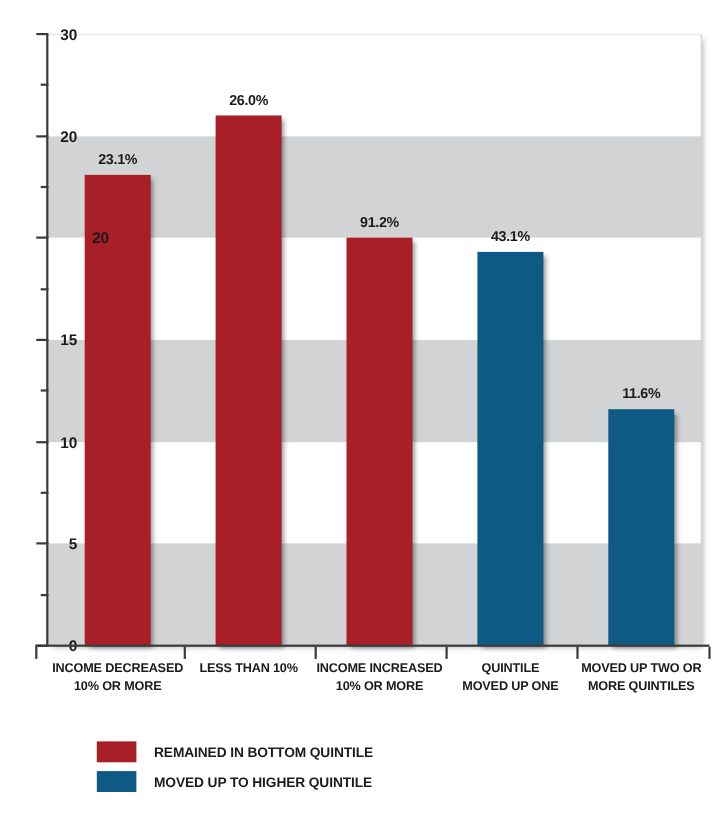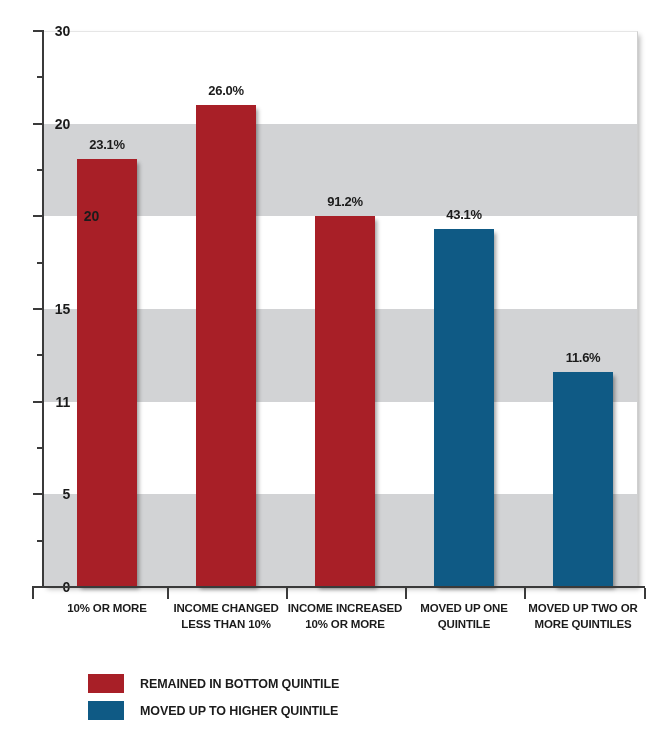--- a/index.html
+++ b/index.html
@@ -208,49 +208,49 @@
       <div class="y-tick-minor" style="top: 261.667px;"></div>
       <div class="y-tick-minor" style="top: 354.333px;"></div>
       <div class="y-tick-minor" style="top: 447px;"></div>
       <div class="y-tick-minor" style="top: 539.667px;"></div>
     </div>
   <div id="ylabels-host">
       <div class="y-label" style="right: auto; left: 0px; width: 30px; top: 31px;">30</div>
       <div class="y-label" style="right: auto; left: 0px; width: 30px; top: 123.667px;">20</div>
       <div class="y-label" style="right: auto; left: 0px; width: 30px; top: 216.333px; margin-left: 29px;">20</div>
       <div class="y-label" style="right: auto; left: 0px; width: 30px; top: 309px;">15</div>
-      <div class="y-label" style="right: auto; left: 0px; width: 30px; top: 401.667px;">11</div>
+      <div class="y-label" style="right: auto; left: 0px; width: 30px; top: 401.667px;">10</div>
       <div class="y-label" style="right: auto; left: 0px; width: 30px; top: 494.333px;">5</div>
       <div class="y-label" style="right: auto; left: 0px; width: 30px; top: 587px;">0</div>
     </div>
 
   <div class="x-axis-line"></div>
   <div id="xticks-host">
       <div class="x-tick" style="left: 166.5px;"></div>
       <div class="x-tick" style="left: 285.5px;"></div>
       <div class="x-tick" style="left: 404.5px;"></div>
       <div class="x-tick" style="left: 523.5px;"></div>
       <div class="x-tick" style="left: 32px;"></div>
       <div class="x-tick" style="left: 644px;"></div>
     </div>
   <div id="catlabels-host">
       <div class="cat-label" style="left: 107px;">
+        <span>INCOME DECREASED</span>
         <span>10% OR MORE</span>
       </div>
       <div class="cat-label" style="left: 226px;">
-        <span>INCOME CHANGED</span>
         <span>LESS THAN 10%</span>
       </div>
       <div class="cat-label" style="left: 345px;">
         <span>INCOME INCREASED</span>
         <span>10% OR MORE</span>
       </div>
       <div class="cat-label" style="left: 464px;">
+        <span>QUINTILE</span>
         <span>MOVED UP ONE</span>
-        <span>QUINTILE</span>
       </div>
       <div class="cat-label" style="left: 583px;">
         <span>MOVED UP TWO OR</span>
         <span>MORE QUINTILES</span>
       </div>
     </div>
 
   <div class="legend">
     <div class="legend-row">
       <div class="legend-swatch red"></div>

